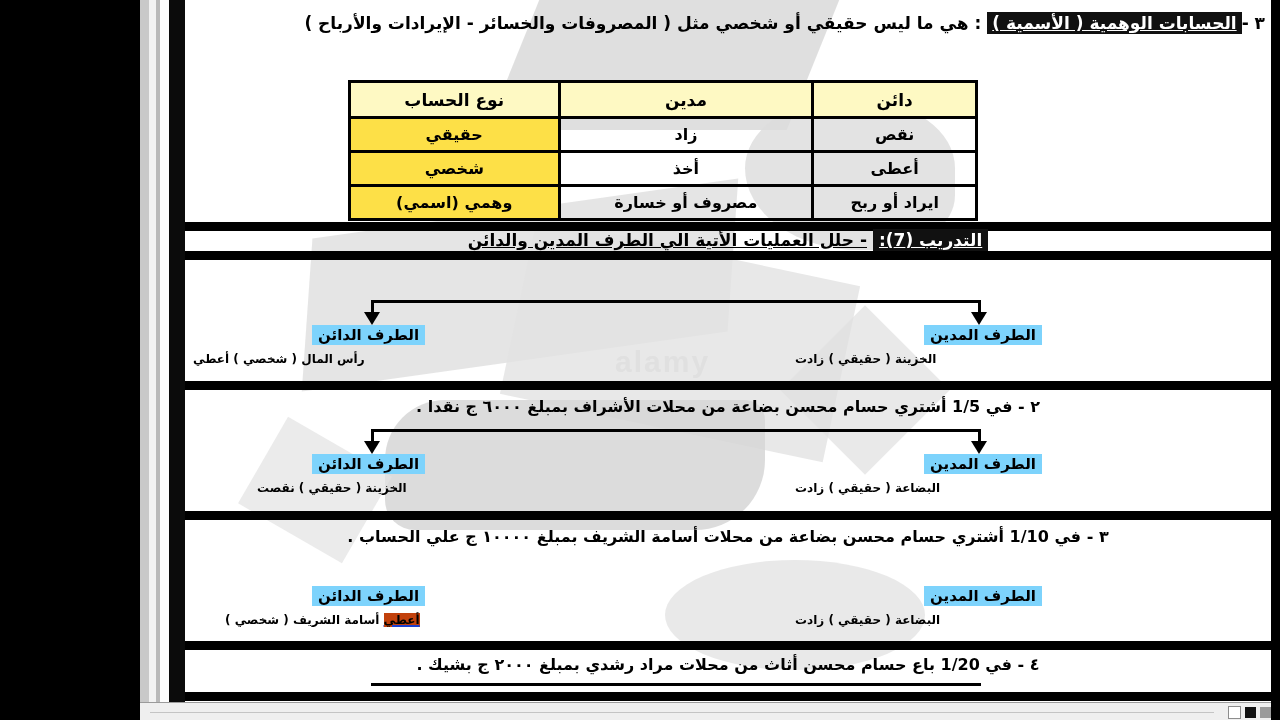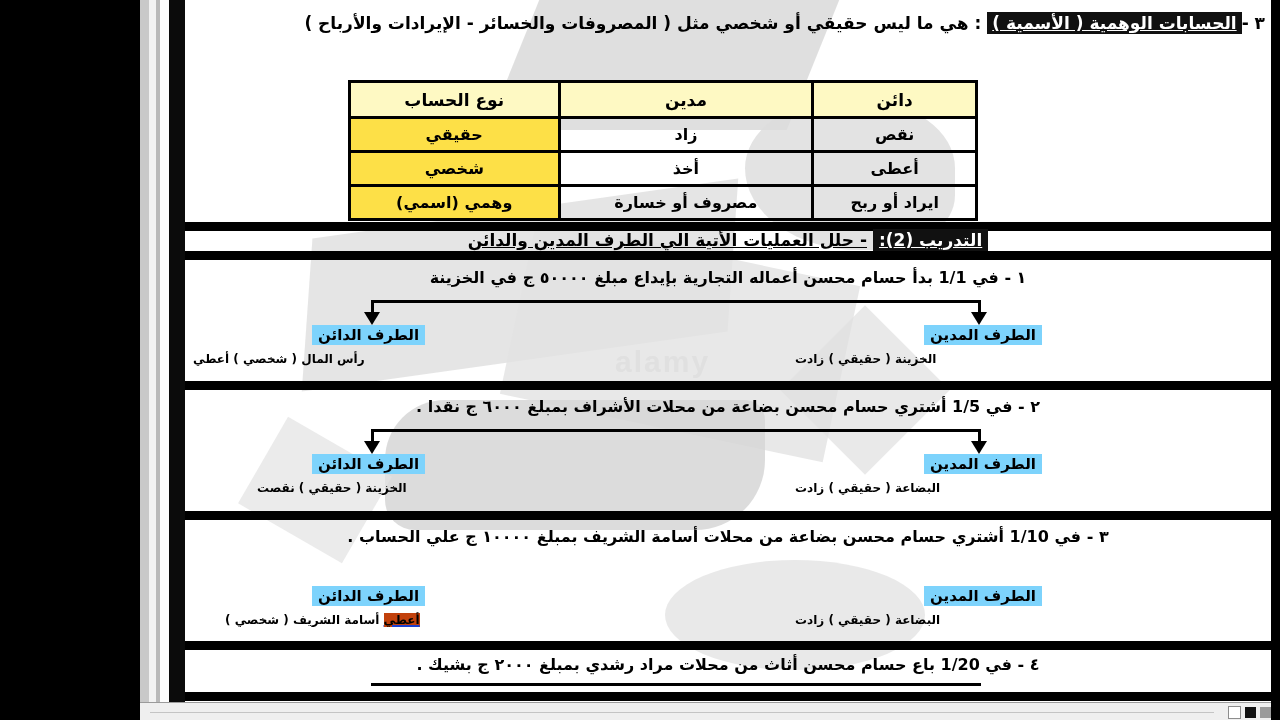--- a/index.html
+++ b/index.html
@@ -167,28 +167,24 @@
     </table>
 
     <div class="sep" style="top:222px;"></div>
     <div class="sep" style="top:251px;"></div>
     <div class="sep" style="top:381px;"></div>
     <div class="sep" style="top:511px;"></div>
     <div class="sep" style="top:641px;"></div>
     <div class="sep" style="top:692px;"></div>
 
     <div class="ex-title ar" style="top:229px;">
-      <span class="tag">التدريب (2):</span>
+      <span class="tag">التدريب (7):</span>
       <span class="rest">- حلل العمليات الأتية الي الطرف المدين والدائن</span>
     </div>
 
-    <div class="q-line ar" style="top:268px;">
-      <span>١ -</span>
-      <span>في 1/1 بدأ حسام محسن أعماله التجارية بإيداع مبلغ ٥٠٠٠٠ ج في الخزينة</span>
-    </div>
     <div class="ans" style="top:296px;">
       <div class="arrow-stem" style="left:186px;top:4px;width:610px;"></div>
       <div class="arrow-vert" style="left:186px;top:4px;height:14px;"></div>
       <div class="arrow-down" style="left:179px;top:16px;"></div>
       <div class="arrow-vert" style="left:793px;top:4px;height:14px;"></div>
       <div class="arrow-down" style="left:786px;top:16px;"></div>
       <div class="lbl ar" style="left:127px;top:29px;">الطرف الدائن</div>
       <div class="lbl ar" style="left:739px;top:29px;">الطرف المدين</div>
     </div>
     <div class="ans" style="top:352px;height:26px;">

